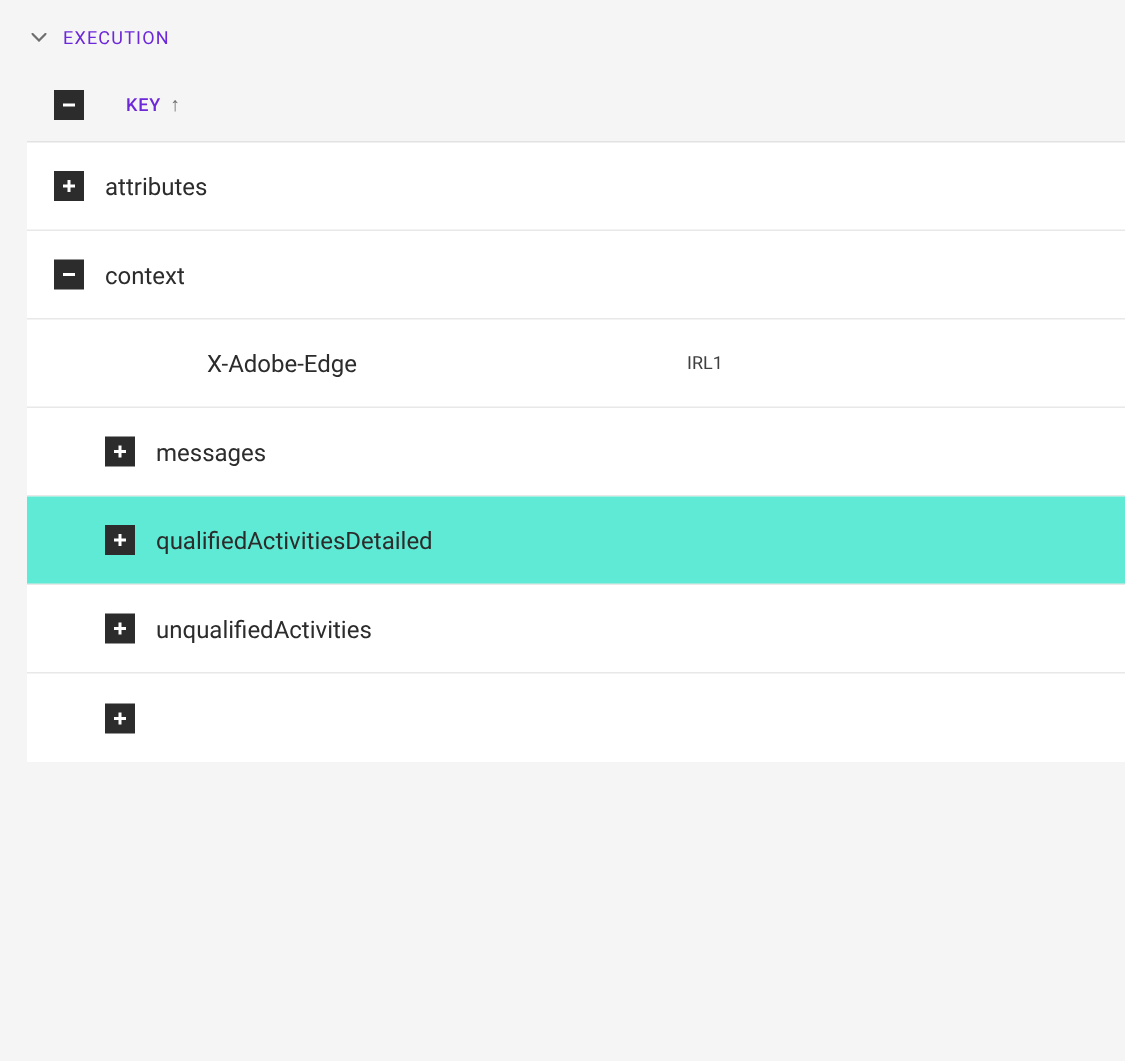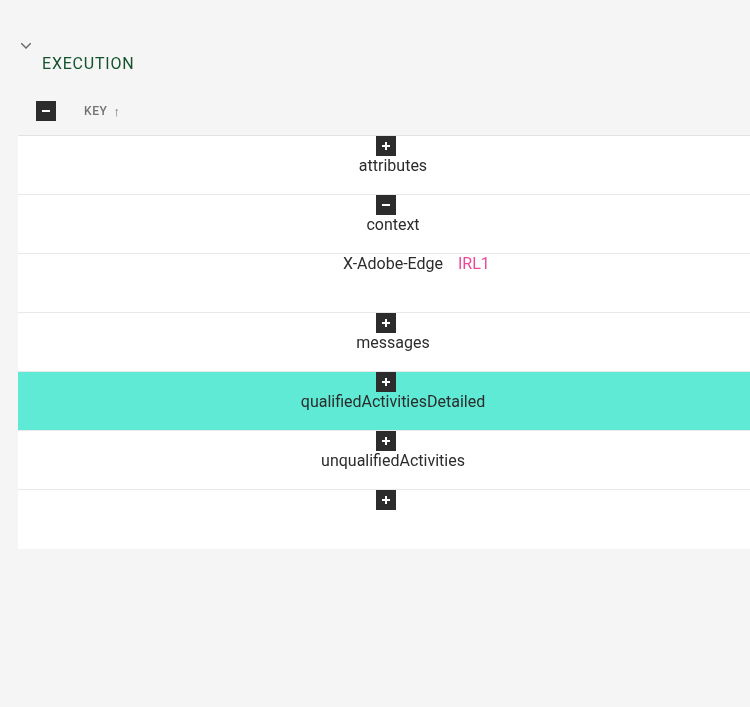--- a/index.html
+++ b/index.html
@@ -22,25 +22,24 @@
     }
     .chevron-down {
       width: 12px;
       height: 12px;
       display: flex;
       align-items: center;
       justify-content: center;
       color: #6e6e6e;
     }
     .section-title {
-      font-size: 16px;
+      font-size: 12px;
       letter-spacing: 0.8px;
-      color: #14532d;
+      color: #6d28d9;
       font-weight: 400;
-      margin-top: 36px;
     }
     .table-container {
       padding-left: 18px;
     }
     .table-header {
       display: flex;
       align-items: center;
       padding: 14px 0 14px 18px;
       gap: 14px;
     }
@@ -52,21 +51,21 @@
       align-items: center;
       justify-content: center;
       flex-shrink: 0;
     }
     .expand-icon svg {
       fill: white;
     }
     .header-label {
       font-size: 12px;
       letter-spacing: 0.6px;
-      color: #737373;
+      color: #6d28d9;
       font-weight: 500;
     }
     .key-col {
       display: flex;
       align-items: center;
       gap: 6px;
       flex: 0 0 340px;
     }
     .value-col {
       flex: 1;
@@ -100,28 +99,27 @@
       flex-shrink: 0;
       display: flex;
       align-items: center;
     }
     .row-key {
       font-size: 16px;
       color: #2c2c2c;
       flex: 0 0 auto;
     }
     .row-value {
-      font-size: 16px;
-      color: #ec4899;
+      font-size: 12px;
+      color: #404040;
       position: absolute;
       left: 440px;
     }
     .tree-row {
       position: relative;
-      flex-direction: column;
     }
     .indent-0 { width: 0px; }
     .indent-1 { width: 34px; }
     .indent-2 { width: 68px; }
   </style>
 </head>
 <body>
 
 <div class="section-header">
   <span class="chevron-down">

